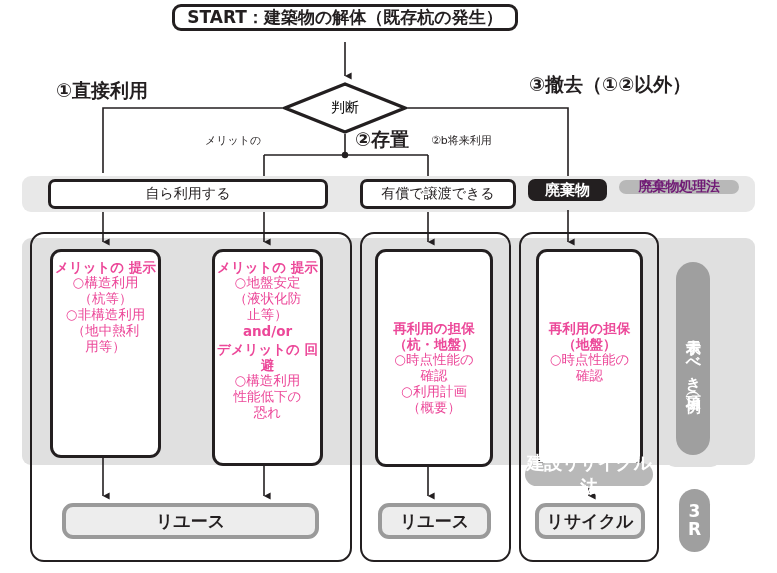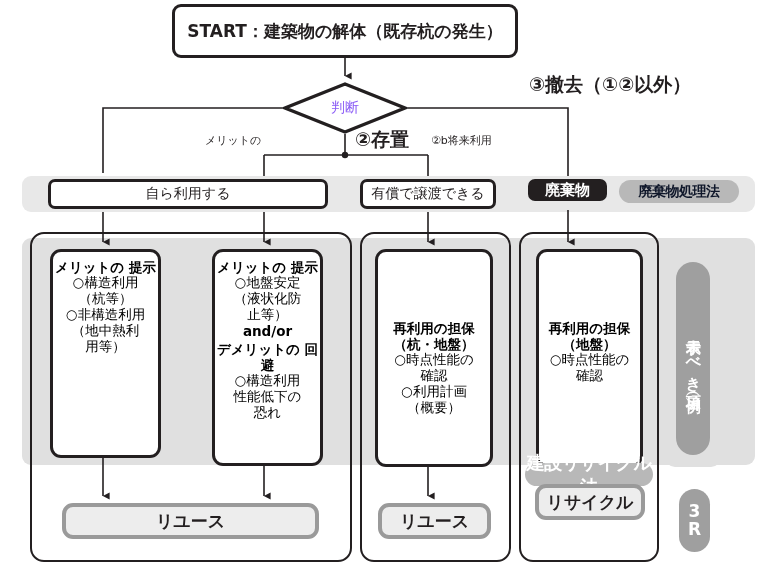--- a/index.html
+++ b/index.html
@@ -13,31 +13,31 @@
     background:#ffffff;
     overflow:hidden;
   }
   .abs{position:absolute;box-sizing:border-box;}
 
   
   .ctr{display:flex;align-items:center;justify-content:center;text-align:center;}
 
   
   .start-box{
-    left:172px;top:4px;width:346px;height:54px;
+    left:172px;top:4px;width:346px;height:27px;
     border:3px solid #231f20;border-radius:9px;background:#fff;
     font-size:17px;font-weight:bold;color:#231f20;letter-spacing:0px;
   }
 
   
   .diamond-wrap{left:283px;top:82px;width:124px;height:52px;}
   .diamond-wrap svg{display:block;}
   .diamond-label{
     left:283px;top:82px;width:124px;height:52px;
-    font-size:14px;color:#8b5cf6;
+    font-size:14px;color:#000000;
   }
 
   
   .lbl-big{font-size:19px;font-weight:bold;color:#231f20;white-space:nowrap;}
   .lbl-sm{font-size:11px;color:#231f20;white-space:nowrap;}
 
   
   .band-row2{
     left:22px;top:176px;width:733px;height:36px;
     background:#e8e8e8;border-radius:9px;
@@ -47,29 +47,29 @@
     left:22px;top:238px;width:733px;height:227px;
     background:#e0e0e0;border-radius:9px;
   }
 
   
   .r2box{
     height:30px;border:3px solid #231f20;border-radius:7px;background:#fff;
     font-size:14px;color:#231f20;top:179px;
   }
   .r2-self{left:48px;width:280px;}
-  .r2-sell{left:360px;width:136px;}
+  .r2-sell{left:360px;width:156px;}
   .r2-waste{
     left:528px;top:179px;width:79px;height:22px;
     background:#231f20;border-radius:7px;color:#ffffff;
     font-size:15px;font-weight:bold;
   }
   .pill-law{
-    left:619px;top:180px;width:120px;height:23px;
-    background:#b8b8b8;border-radius:14px;color:#0f172a;
+    left:619px;top:180px;width:120px;height:14px;
+    background:#b8b8b8;border-radius:14px;color:#701a75;
     font-size:14px;font-weight:bold;letter-spacing:-0.5px;
   }
 
   
   .group{
     border:2.5px solid #231f20;border-radius:14px;background:transparent;
     top:232px;height:330px;
   }
   .g-direct{left:30px;width:322px;}
   .g-store{left:360px;width:151px;}
@@ -80,38 +80,38 @@
     border:3px solid #231f20;border-radius:11px;background:#fff;
     top:249px;
   }
   .c1{left:50px;width:111px;height:209px;}
   .c2{left:212px;width:111px;height:217px;}
   .c3{left:375px;width:118px;height:218px;}
   .c4{left:536px;width:107px;height:218px;}
   .card-inner{
     position:absolute;left:0;right:0;
     display:flex;flex-direction:column;align-items:center;
-    font-size:13.5px;color:#000000;line-height:1.18;
+    font-size:13.5px;color:#ec4899;line-height:1.18;
   }
   .c1 .card-inner{top:7px;}
   .c2 .card-inner{top:7px;}
   .c3 .card-inner{top:68px;}
   .c4 .card-inner{top:68px;align-items:center;}
   .card-title{font-weight:bold;text-align:center;line-height:1.2;}
   .card-line{text-align:center;white-space:pre-line;}
   .card-sub{font-weight:bold;text-align:center;margin:1px 0;}
 
   
   .result{
     border:4px solid #9a9a9a;border-radius:11px;background:#ededed;
     font-size:17px;font-weight:bold;color:#231f20;height:36px;
   }
   .res-reuse1{left:62px;top:503px;width:257px;}
   .res-reuse2{left:378px;top:503px;width:113px;}
-  .res-recycle{left:535px;top:484px;width:110px;}
+  .res-recycle{left:535px;top:503px;width:110px;}
 
   .pill-kenset{
     left:525px;top:463px;width:128px;height:23px;
     background:#b8b8b8;border-radius:12px;color:#ffffff;
     font-size:18px;font-weight:bold;letter-spacing:-0.5px;
   }
 
   
   .side-band{
     left:665px;top:245px;width:56px;height:222px;
@@ -189,20 +189,21 @@
 
   <div class="abs start-box ctr">START：建築物の解体（既存杭の発生）</div>
 
   <div class="abs diamond-wrap">
     <svg width="124" height="52" viewBox="0 0 124 52">
       <polygon points="62,2 122,26 62,50 2,26" fill="#ffffff" stroke="#231f20" stroke-width="3.4" stroke-linejoin="miter"></polygon>
     </svg>
   </div>
   <div class="abs diamond-label ctr">判断</div>
 
+  <div class="abs lbl-big" style="left:56px;top:78px;">①直接利用</div>
   <div class="abs lbl-big" style="left:355px;top:127px;">②存置</div>
   <div class="abs lbl-big" style="left:529px;top:72px;">③撤去（①②以外）</div>
   <div class="abs lbl-sm" style="left:205px;top:133px;">メリットの</div>
   <div class="abs lbl-sm" style="left:431px;top:133px;">②b将来利用</div>
 
   <div class="abs r2box r2-self ctr">自ら利用する</div>
   <div class="abs r2box r2-sell ctr">有償で譲渡できる</div>
   <div class="abs r2-waste ctr">廃棄物</div>
   <div class="abs pill-law ctr">廃棄物処理法</div>
 

